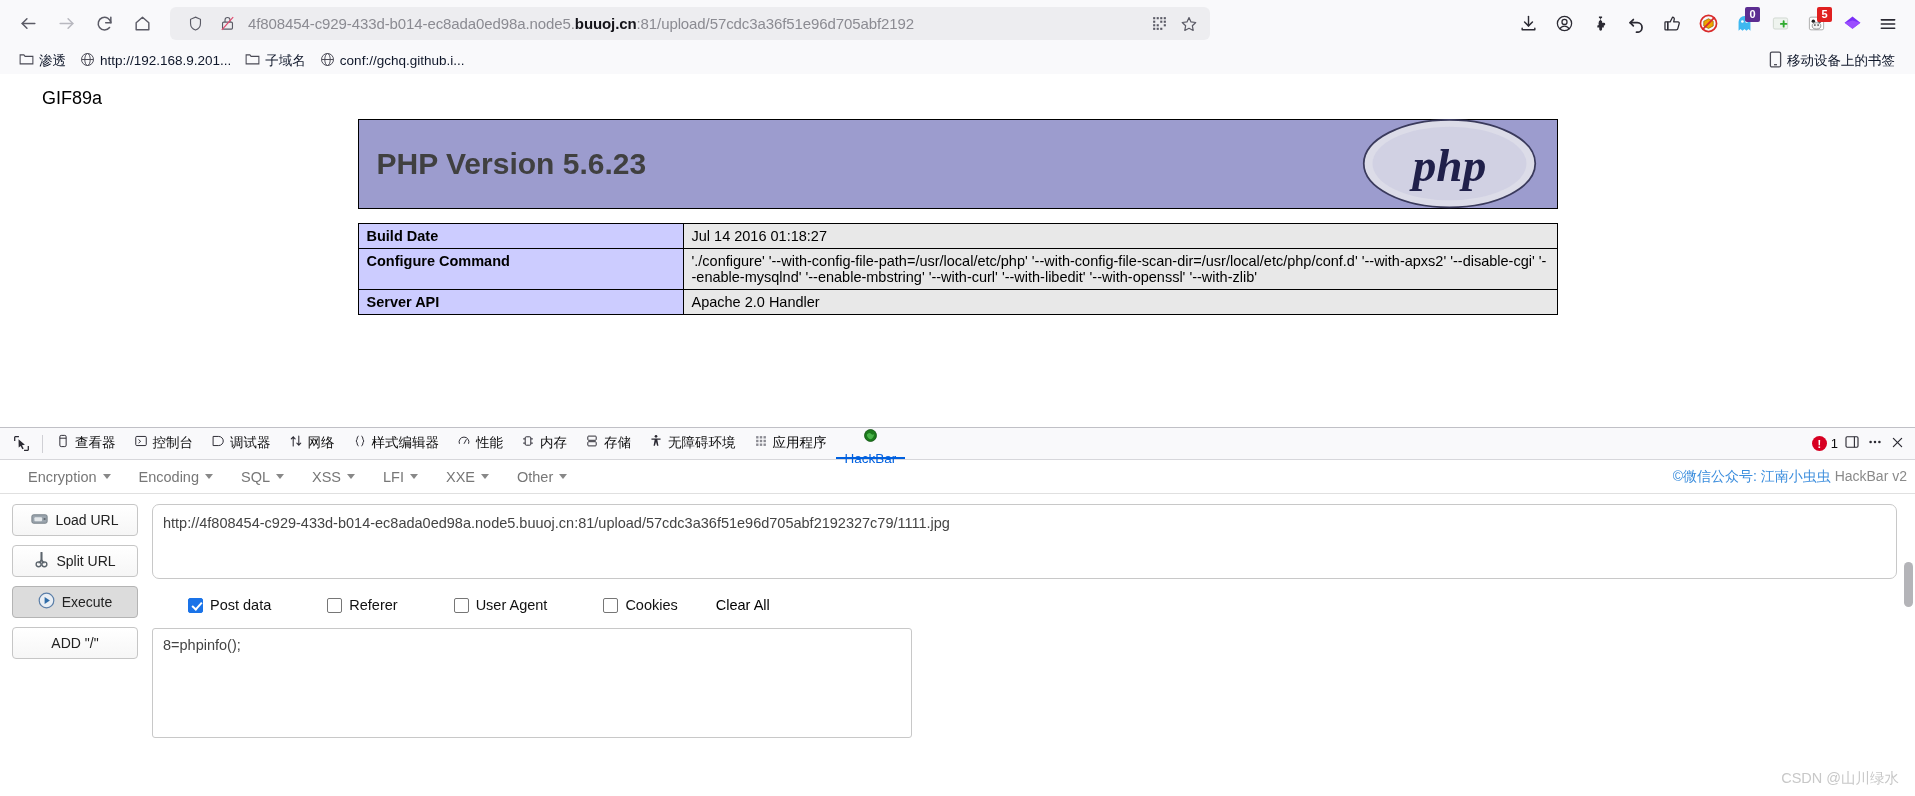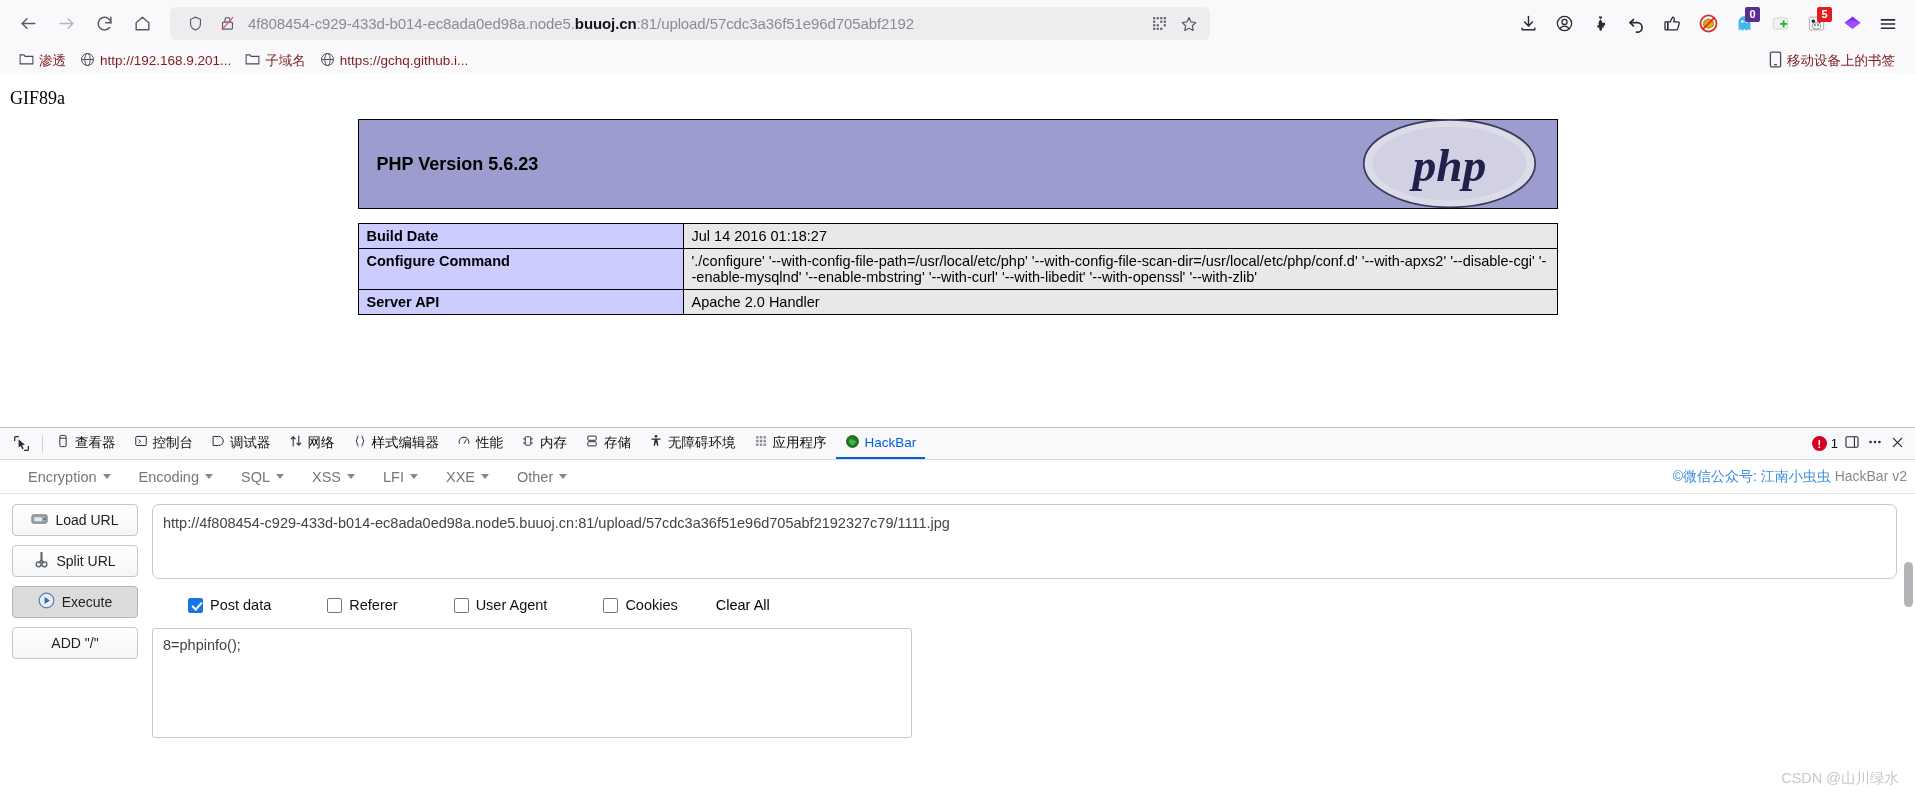--- a/index.html
+++ b/index.html
@@ -51,48 +51,49 @@
   .badge {
     position:absolute; top:0px; right:1px;
     min-width:15px; height:15px; border-radius:2px;
     font-size:11px; line-height:15px; text-align:center;
     color:#fff; font-weight:700; padding:0 2px;
   }
 
   
   .bookmarks {
     height:27px; display:flex; align-items:center;
-    padding:0 12px; font-size:13.5px; color:#7f1d1d; gap:0px;
+    padding:0 12px; font-size:13.5px; color:#0f172a; gap:0px;
   }
   .bm {
     display:flex; align-items:center; gap:5px;
     padding:3px 7px; border-radius:4px; white-space:nowrap;
   }
   .bm-label { font-size:13.5px; }
   .bm-right { margin-left:auto; display:flex; align-items:center; gap:5px; padding-right:8px;}
 
   
   .page {
     background:#fff; height:353px; overflow:hidden; position:relative;
     padding-top:4px;
   }
   .gif-label {
     font-size:18px; color:#000; padding:10px 8px 0 10px;
-    font-family:Liberation Serif, serif;
+    font-family:Liberation Sans, sans-serif;
+    margin-left:32px;
   }
   .phpinfo {
     width:1200px; margin:10px auto 0 auto;
     font-family:"DejaVu Sans", sans-serif;
   }
   .php-header {
     background:#9c9cce; border:1px solid #000;
     height:90px; display:flex; align-items:center;
     padding:0 18px; position:relative;
   }
-  .php-version { font-size:18px; font-weight:bold; color:#000000; font-family:"Liberation Sans", sans-serif;}
+  .php-version { font-size:30px; font-weight:bold; color:#404040; font-family:"Liberation Sans", sans-serif;}
   .php-logo {
     position:absolute; right:20px; top:50%; transform:translateY(-50%);
     width:175px; height:92px;
   }
   .php-table {
     border-collapse:collapse; width:100%; margin-top:14px;
     table-layout:fixed;
   }
   .php-table td {
     border:1px solid #000; padding:4px 8px;
@@ -111,21 +112,21 @@
     border-bottom:1px solid #d7d7db; padding-left:4px;
     font-size:13.5px; color:#0c0c0d;
   }
   .dt-pickicon { width:34px; display:flex; align-items:center; justify-content:center; }
   .dt-sep { width:1px; height:18px; background:#d0d0d5; margin:0 4px; }
   .dt-tab {
     display:flex; align-items:center; gap:5px;
     padding:0 9px; height:31px; white-space:nowrap;
     border-bottom:2px solid transparent;
   }
-  .dt-tab.active { color:#0060df; border-bottom:2px solid #0060df; }
+  .dt-tab.active { color:#0060df; border-bottom:2px solid #0060df;flex-direction:column; }
   .dt-right { margin-left:auto; display:flex; align-items:center; gap:6px; padding-right:10px; }
   .err-count { display:flex; align-items:center; gap:4px; color:#0c0c0d; font-size:13px; }
   .err-dot {
     width:15px; height:15px; border-radius:50%;
     background:#d70022; color:#fff; font-size:11px; font-weight:bold;
     display:flex; align-items:center; justify-content:center;
   }
 
   
   .hb-menubar {
@@ -365,21 +366,21 @@
       <span class="bm-label">子域名</span>
     </div>
     <div class="bm">
       <span>
         <svg width="15" height="15" viewBox="0 0 20 20" fill="none" stroke="#4a4a55" stroke-width="1.3">
             <circle cx="10" cy="10" r="8"></circle>
             <ellipse cx="10" cy="10" rx="3.6" ry="8"></ellipse>
             <line x1="2" y1="10" x2="18" y2="10"></line>
           </svg>
       </span>
-      <span class="bm-label">https://gchq.github.i...</span>
+      <span class="bm-label">conf://gchq.github.i...</span>
     </div>
     <div class="bm bm-right">
       <span>
         <svg width="13" height="17" viewBox="0 0 14 18" fill="none" stroke="#4a4a55" stroke-width="1.4">
             <rect x="1.5" y="1" width="11" height="16" rx="1.6"></rect>
             <line x1="5.4" y1="14.6" x2="8.6" y2="14.6"></line>
           </svg>
       </span>
       <span class="bm-label">移动设备上的书签</span>
     </div>

